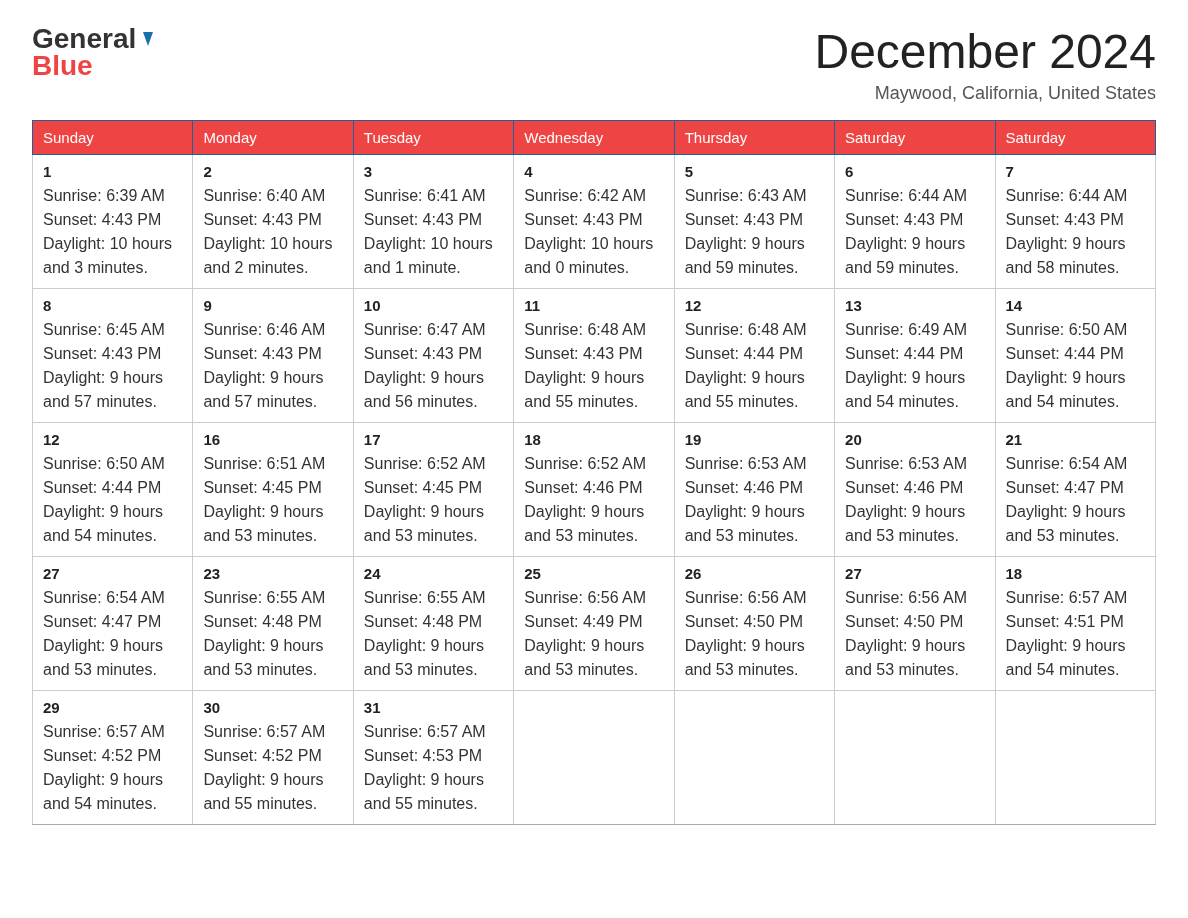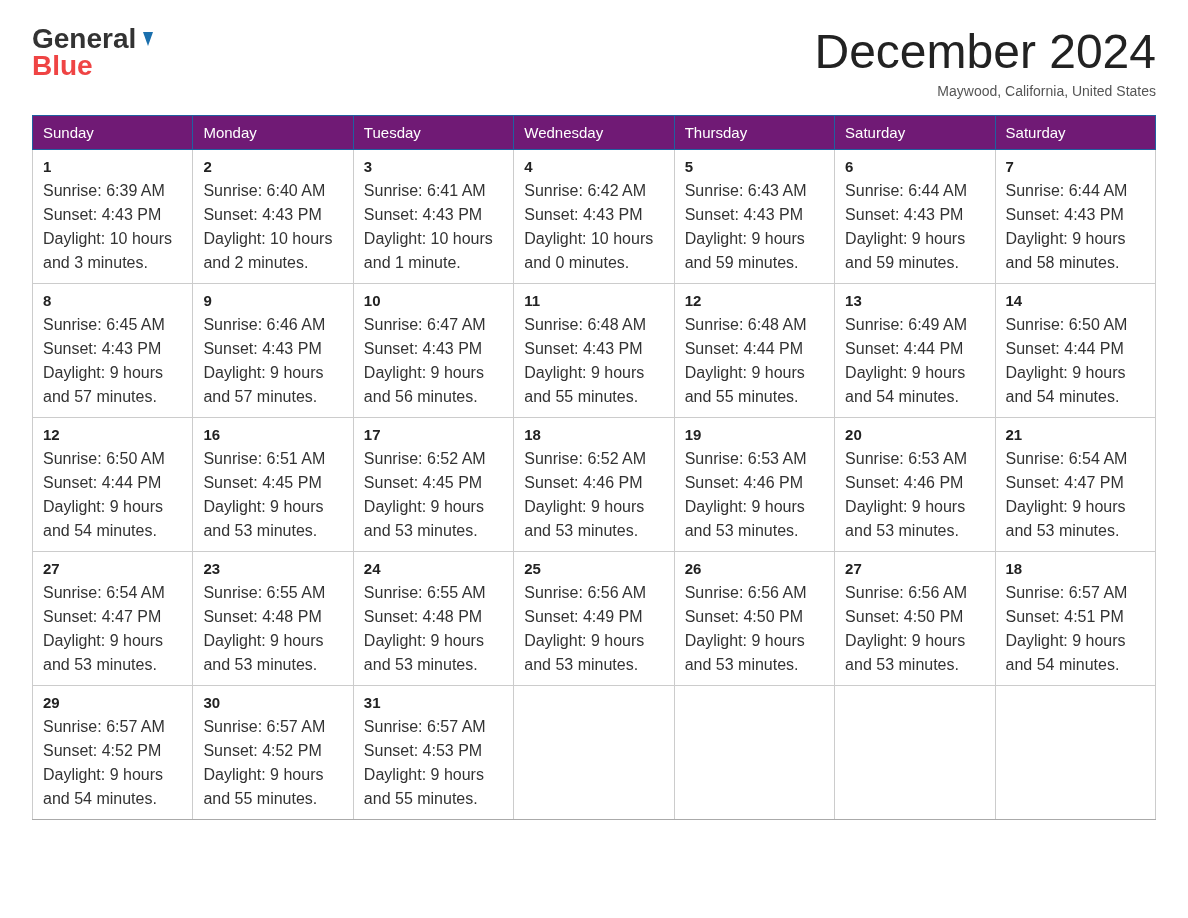--- a/index.html
+++ b/index.html
@@ -23,31 +23,31 @@
     }
     .title-block {
       text-align: right;
     }
     .title-month {
       font-size: 48px;
       font-weight: normal;
       color: #222;
     }
     .title-location {
-      font-size: 14px;
+      font-size: 18px;
       color: #555;
       margin-top: 4px;
     }
     .calendar {
       width: 100%;
       border-collapse: collapse;
       border: 1px solid #aaa;
     }
     .calendar thead th {
-      background-color: #701a75;
+      background-color: #ef4444;
       color: #fff;
       font-size: 15px;
       font-weight: normal;
       padding: 8px 10px;
       text-align: left;
       border: 1px solid #2060a0;
     }
     .calendar tbody td {
       vertical-align: top;
       padding: 8px 10px;

